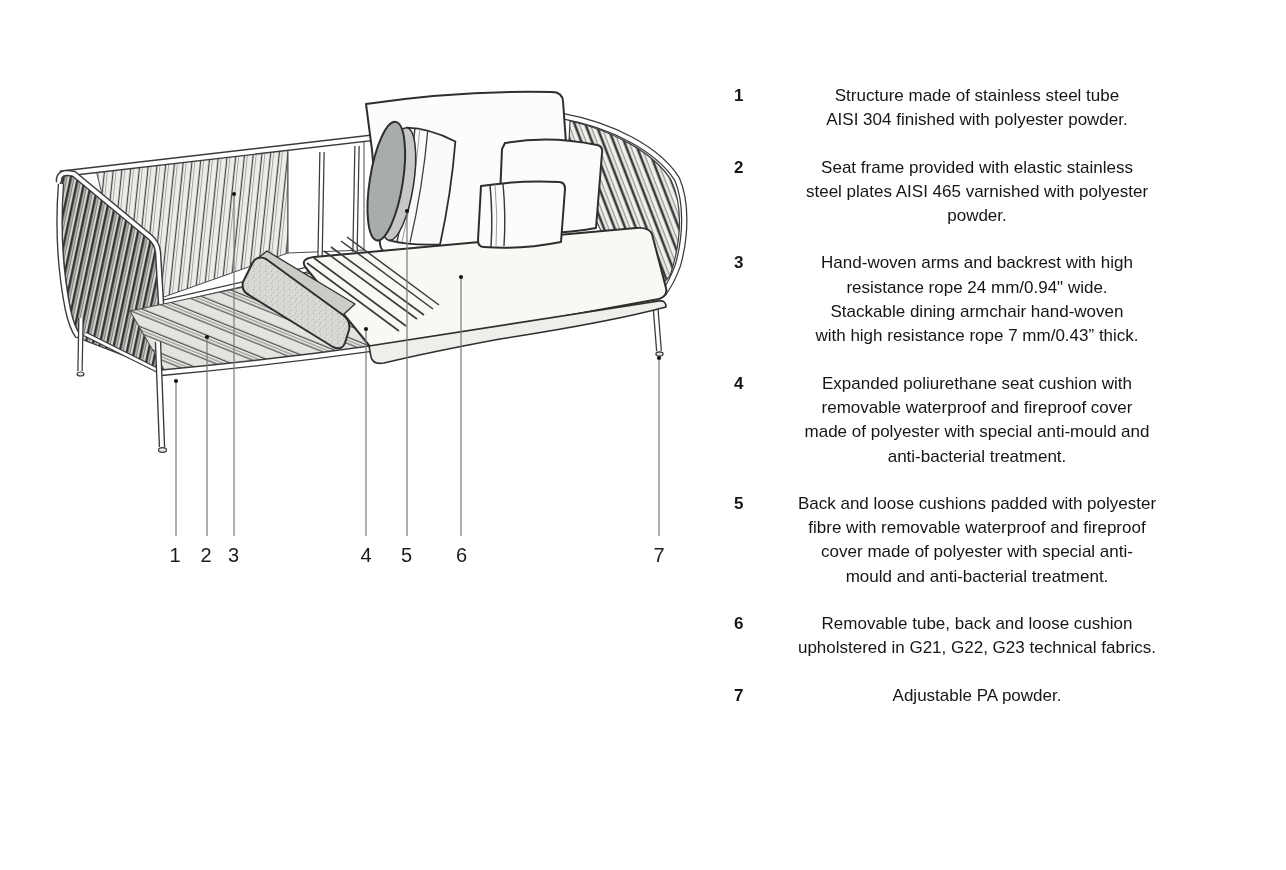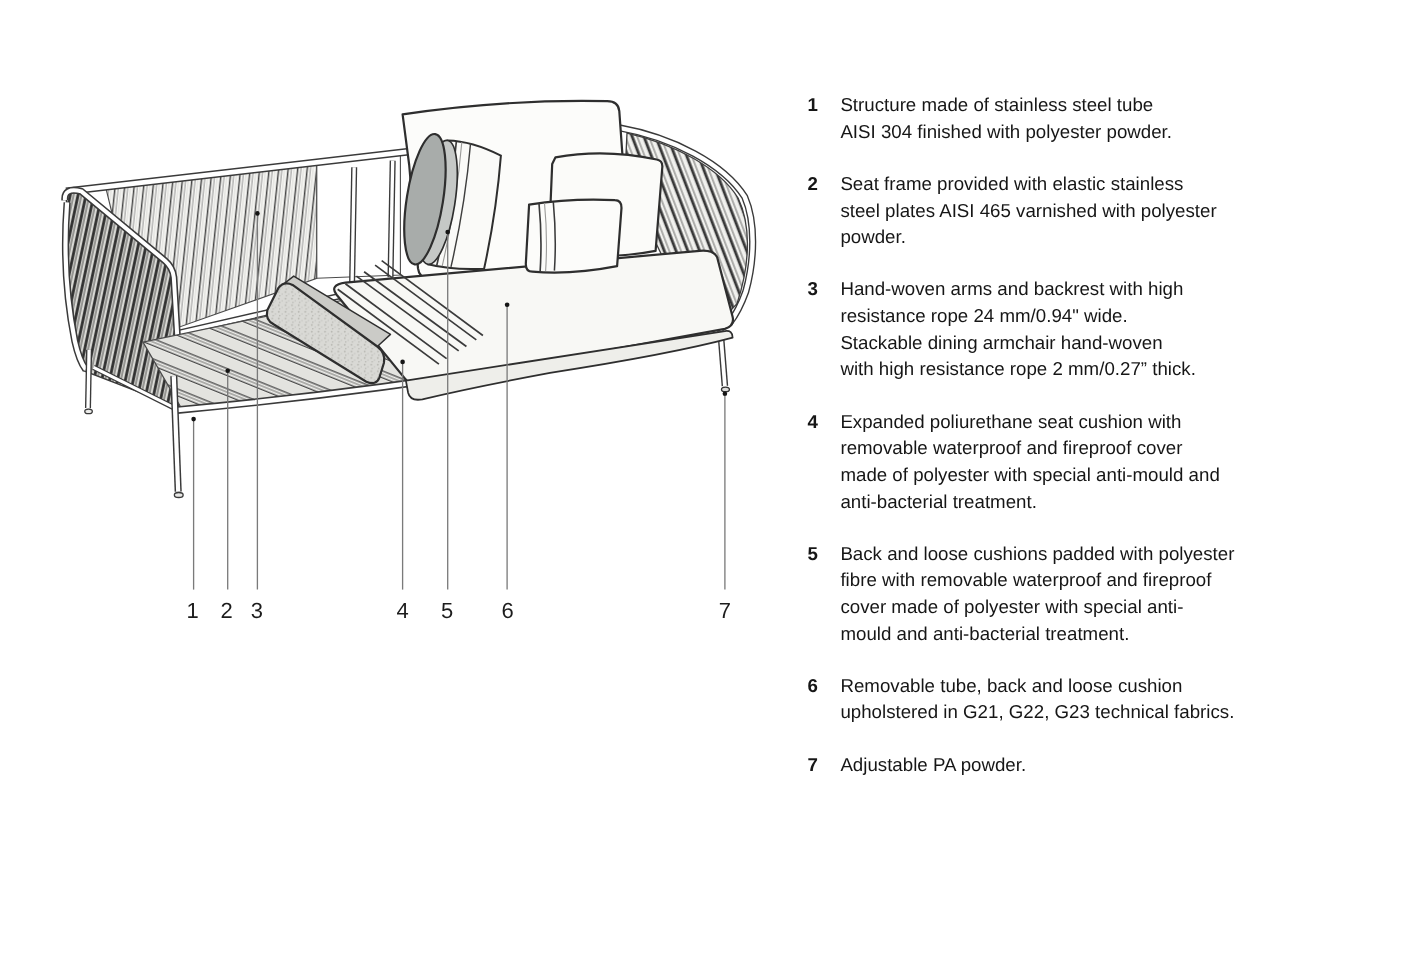--- a/index.html
+++ b/index.html
@@ -18,21 +18,21 @@
   }
   .legend-item {
     display:flex; align-items:flex-start;
     margin-bottom:23px;
     font-size:17px; line-height:24.3px;
   }
   .legend-item .num {
     flex:0 0 30px; font-weight:700;
   }
   .legend-item .txt {
-    flex:1 1 auto; white-space:pre-line;
+    flex:1 1 auto; white-space:pre-line;text-align:center;
   }
   .fig-num {
     font-family:"Liberation Sans","DejaVu Sans",sans-serif;
     font-size:20px; fill:#1c1c1c;
   }
 </style>
 </head>
 <body>
 
 <div class="page">
@@ -210,21 +210,21 @@
       <span class="num">2</span>
       <span class="txt">Seat frame provided with elastic stainless
 steel plates AISI 465 varnished with polyester
 powder.</span>
     </div>
     <div class="legend-item">
       <span class="num">3</span>
       <span class="txt">Hand-woven arms and backrest with high
 resistance rope 24 mm/0.94" wide.
 Stackable dining armchair hand-woven
-with high resistance rope 2 mm/0.27” thick.</span>
+with high resistance rope 7 mm/0.43” thick.</span>
     </div>
     <div class="legend-item">
       <span class="num">4</span>
       <span class="txt">Expanded poliurethane seat cushion with
 removable waterproof and fireproof cover
 made of polyester with special anti-mould and
 anti-bacterial treatment.</span>
     </div>
     <div class="legend-item">
       <span class="num">5</span>

